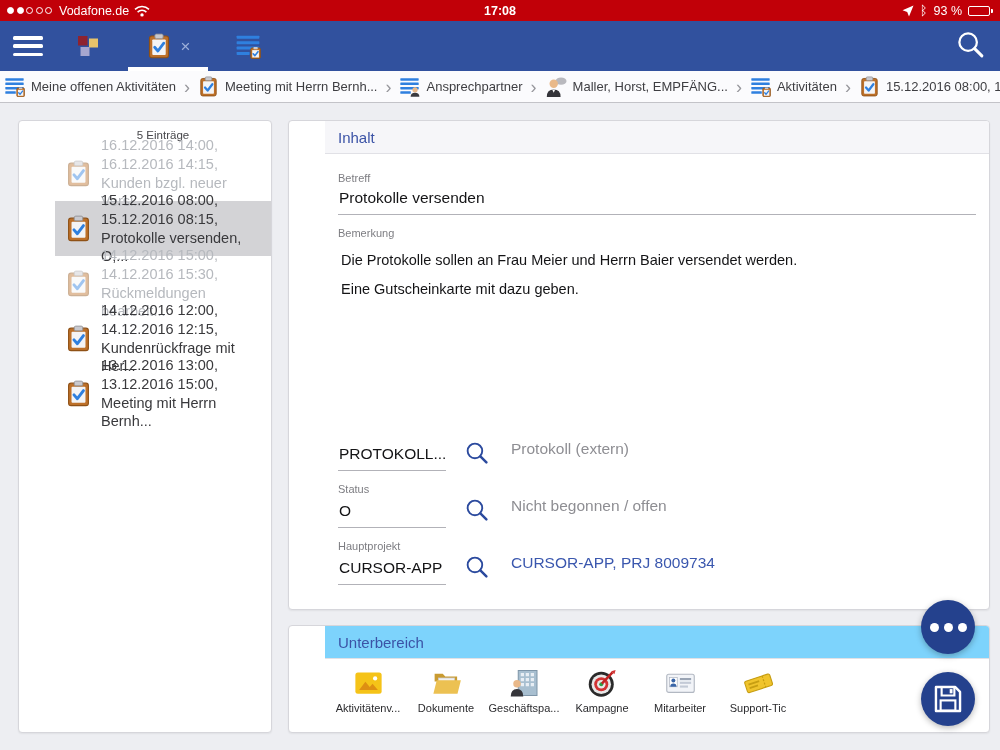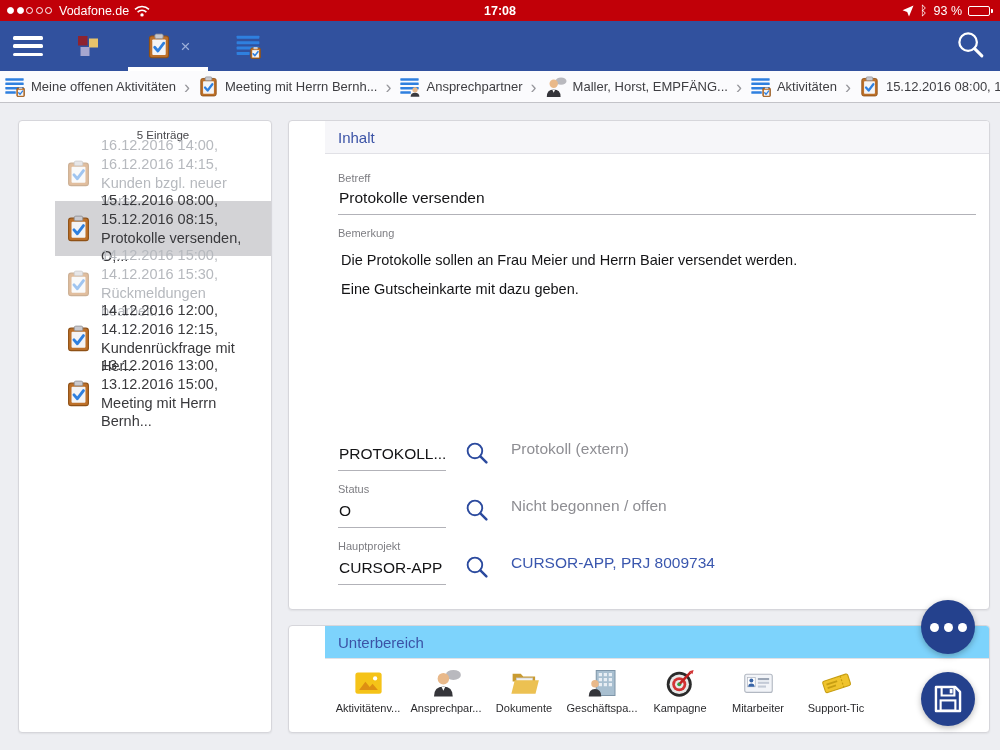--- a/index.html
+++ b/index.html
@@ -392,26 +392,20 @@
     <section class="panel unterbereich">
       <div class="sect-head">Unterbereich</div>
       <div class="subrow">
         <div class="subitem">
           <svg width="33" height="30">
               <use href="#sym-image"></use>
             </svg>
           <span class="slabel">Aktivitätenv...</span>
         </div>
         <div class="subitem">
-          <svg width="31" height="30">
-              <use href="#sym-person"></use>
-            </svg>
-          <span class="slabel">Ansprechpar...</span>
-        </div>
-        <div class="subitem">
           <svg width="33" height="30">
               <use href="#sym-folder"></use>
             </svg>
           <span class="slabel">Dokumente</span>
         </div>
         <div class="subitem">
           <svg width="31" height="30">
               <use href="#sym-business"></use>
             </svg>
           <span class="slabel">Geschäftspa...</span>

